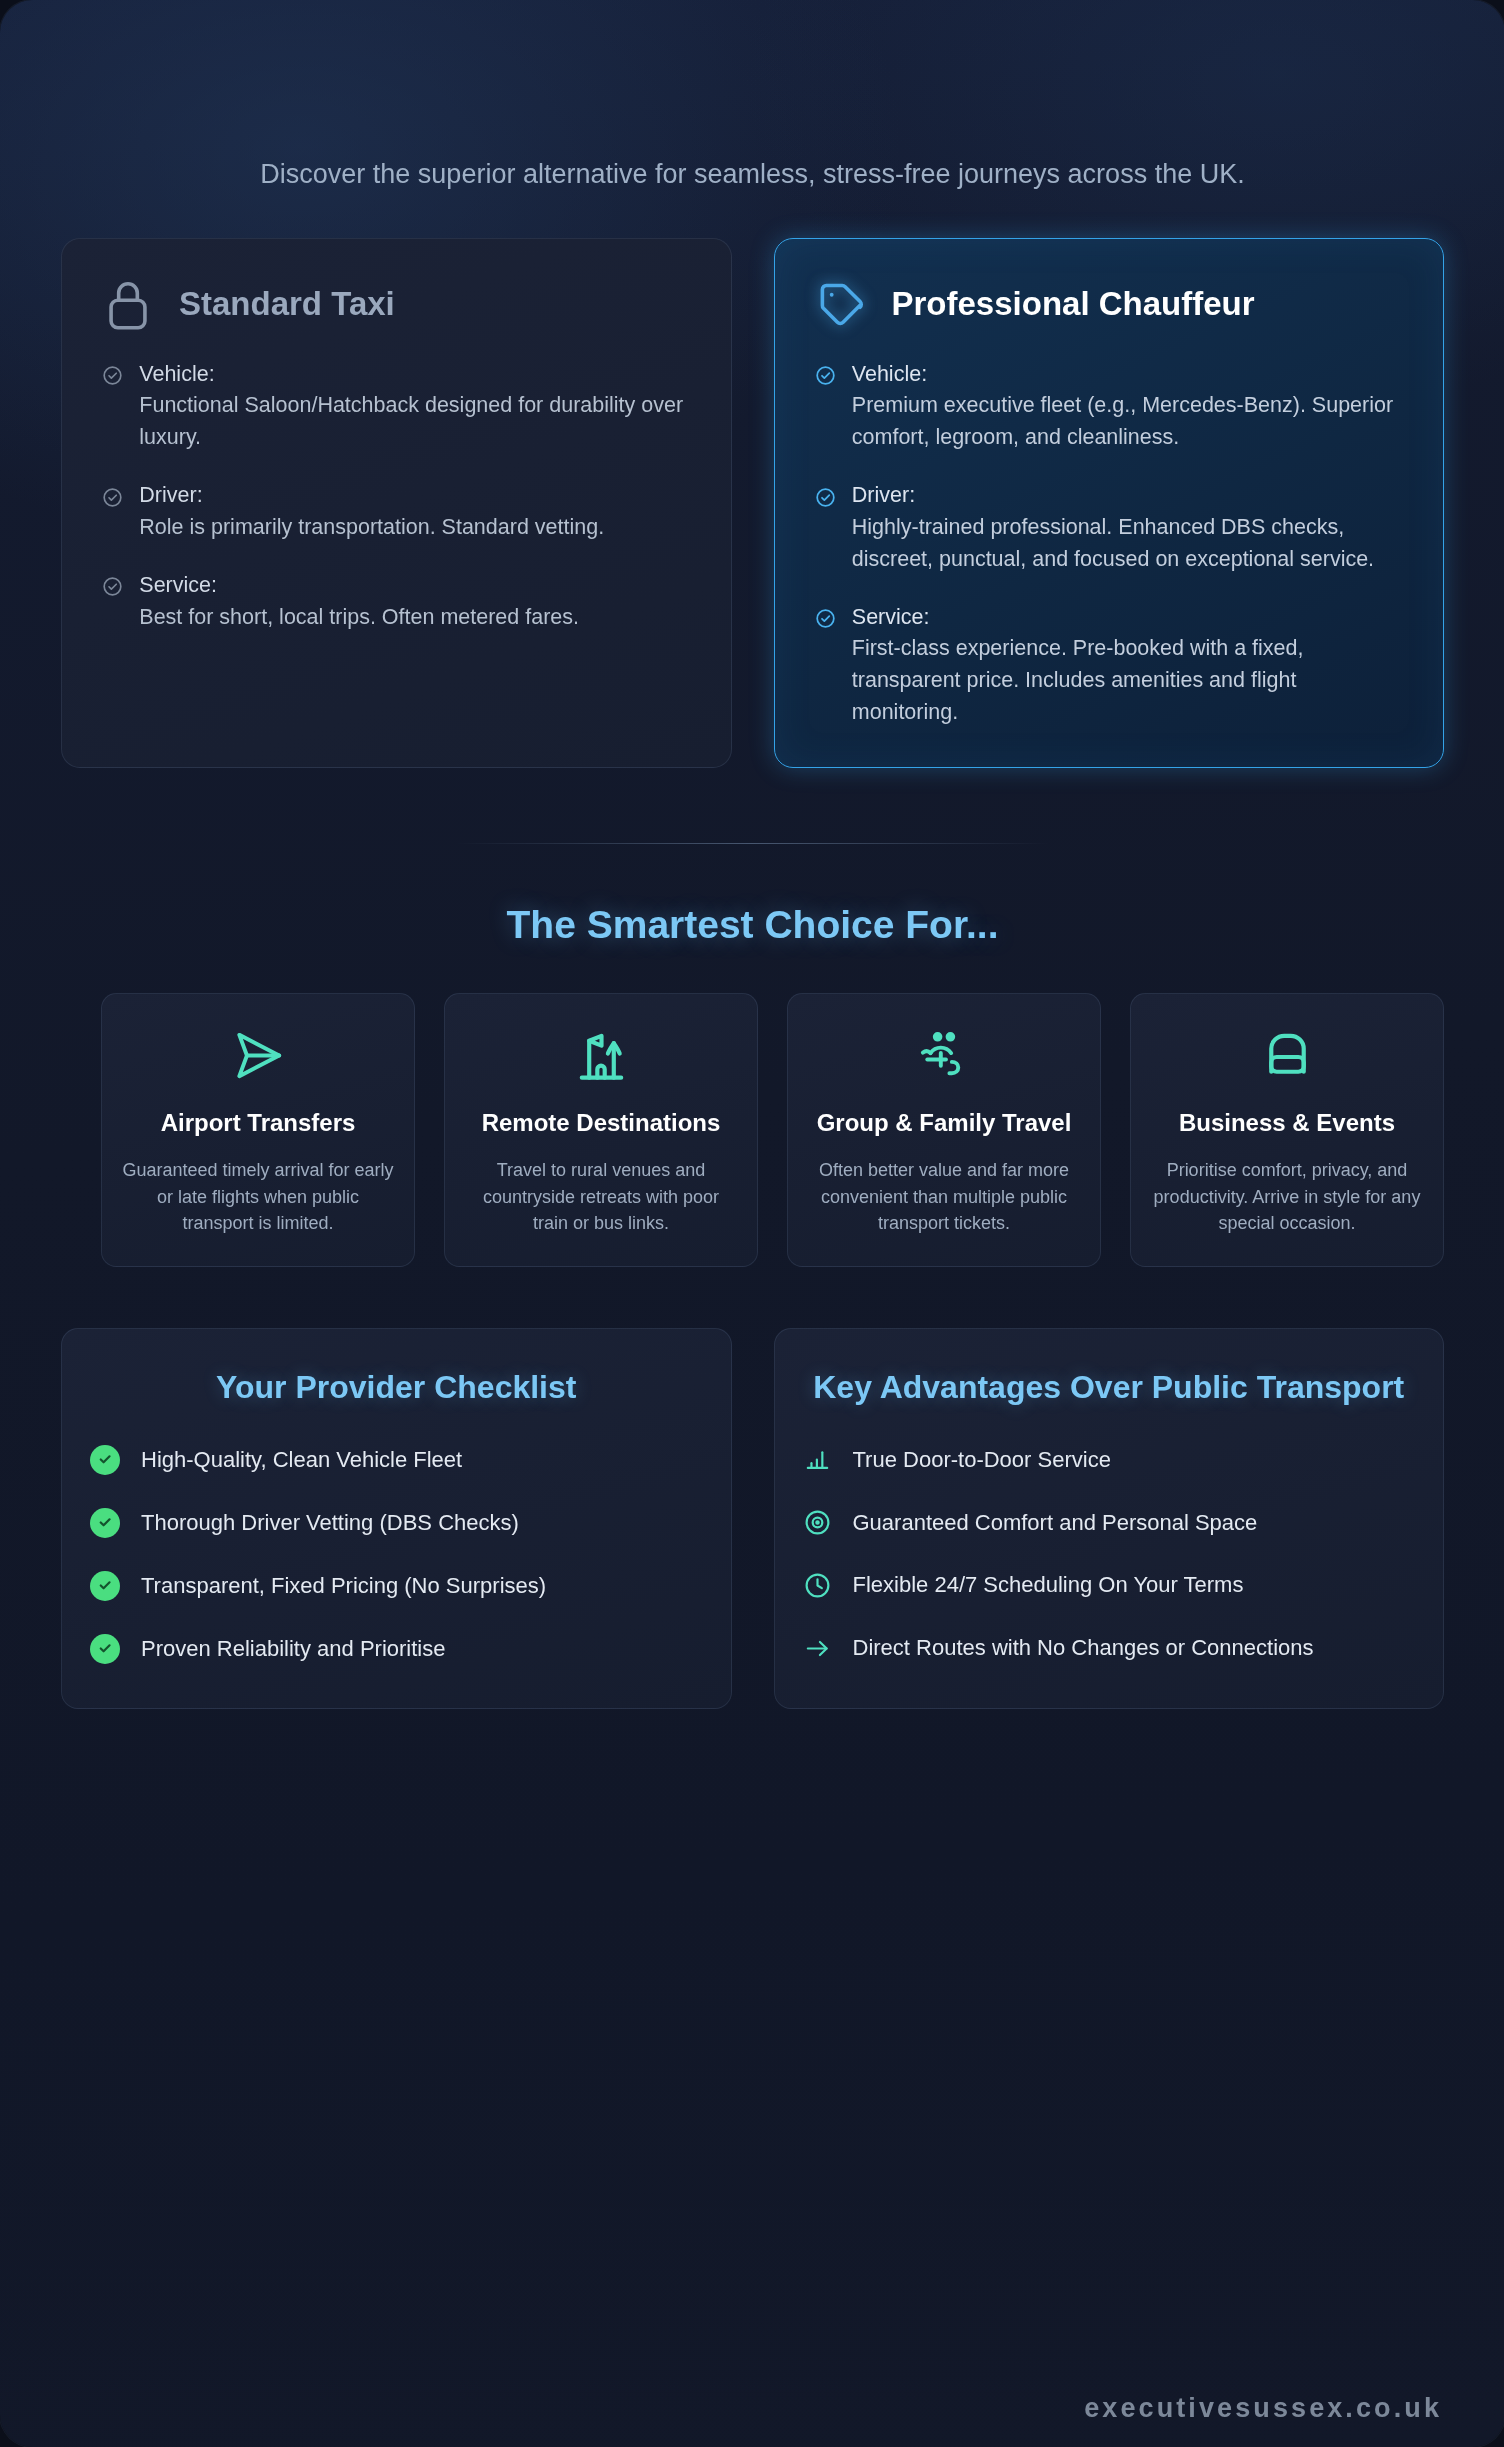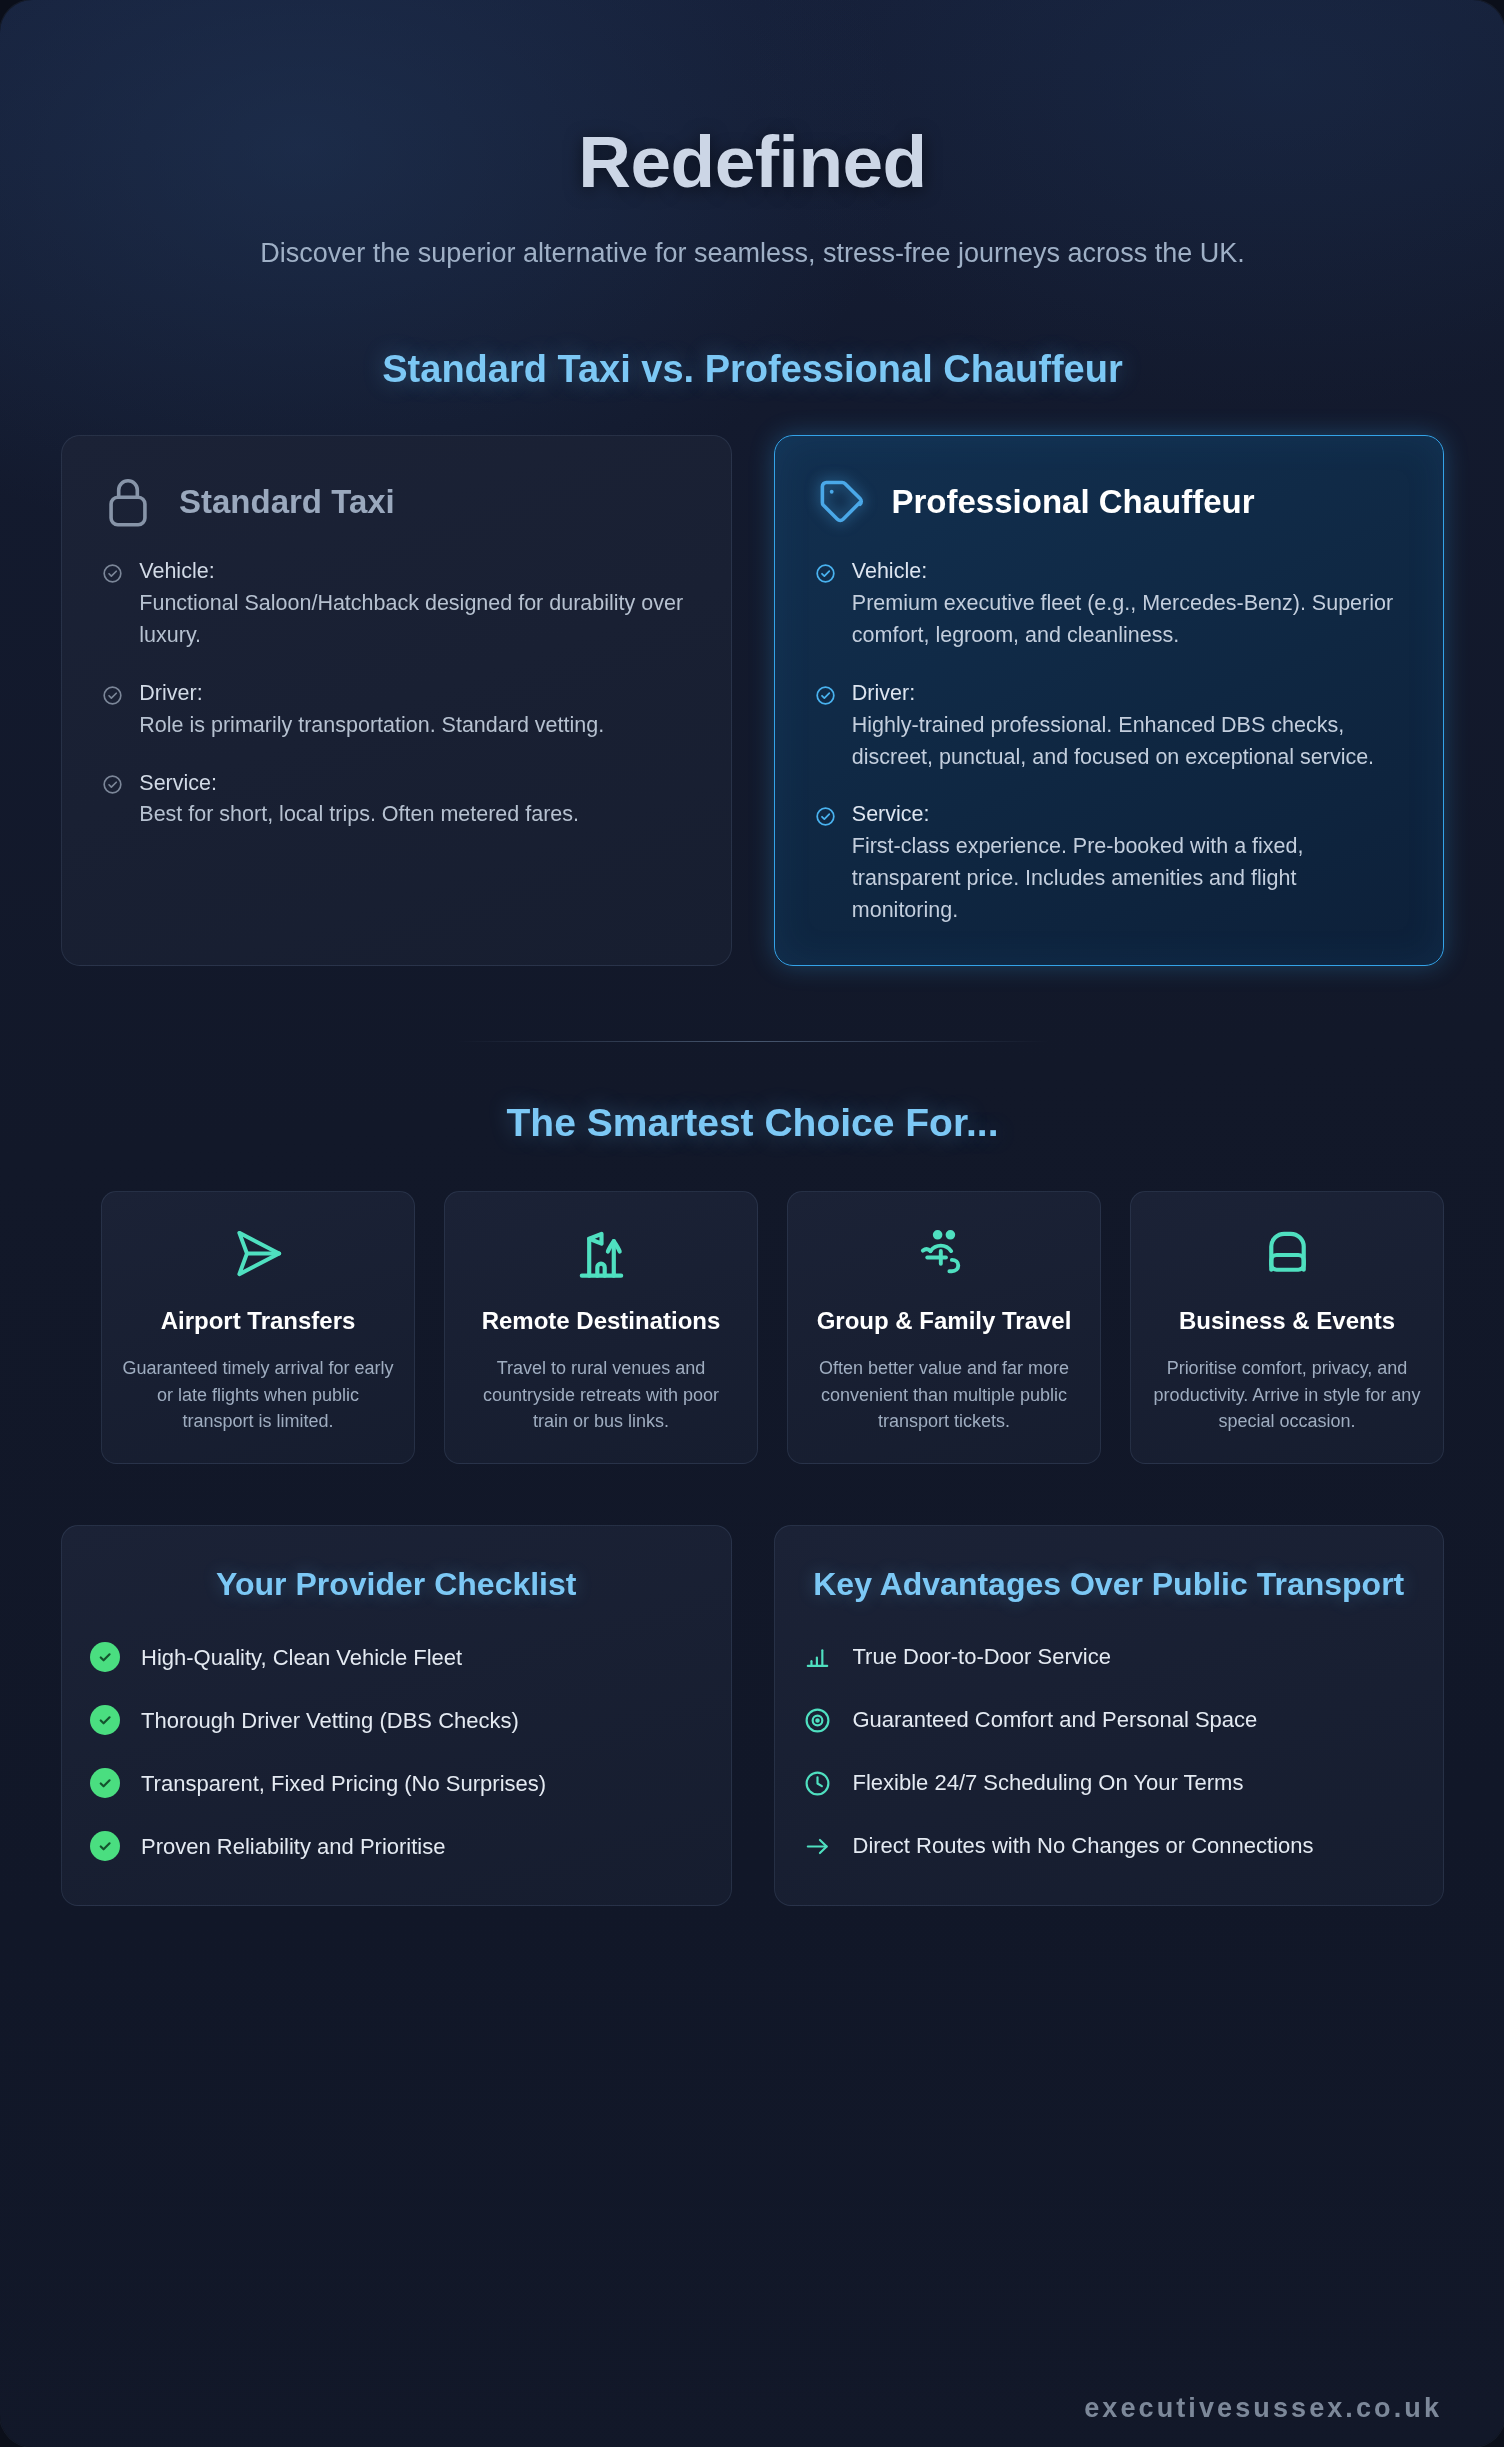--- a/index.html
+++ b/index.html
@@ -234,26 +234,24 @@
   }
 </style>
 </head>
 <body>
 
 <div class="page">
 
   <div class="hero">
     <h1 class="hero-title">
       <br>
-      <span>Redefined</span>
     </h1>
     <p class="hero-sub">Discover the superior alternative for seamless, stress-free journeys across the UK.</p>
   </div>
 
-  <h2 class="section-heading h-compare">Standard Taxi vs. Professional Chauffeur</h2>
 
   <div class="compare-row">
 
     <div class="cmp-card basic">
       <div class="cmp-head">
         <span class="cmp-head-icon">
           <svg width="52" height="55" viewBox="0 0 24 26" fill="none" stroke="#8794a8" stroke-width="1.7" stroke-linecap="round" stroke-linejoin="round">
             <rect x="4" y="11" width="16" height="13" rx="3.2"></rect>
             <path d="M7.6 11V7.6a4.4 4.4 0 0 1 8.8 0V11"></path>
           </svg>

